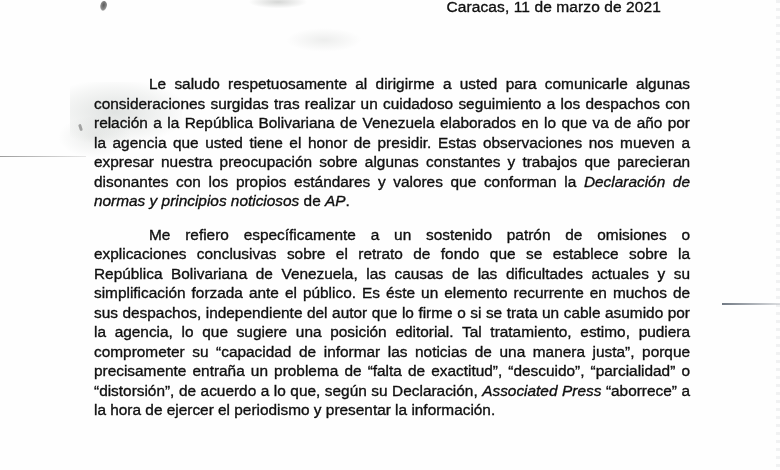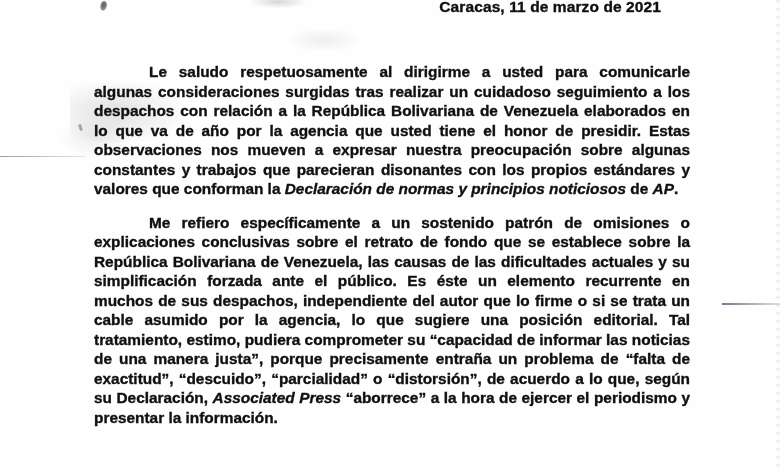--- a/index.html
+++ b/index.html
@@ -10,21 +10,20 @@
     overflow: hidden;
     background: #ffffff;
   }
   .page {
     position: relative;
     width: 780px;
     height: 470px;
     background: #fefefe;
     font-family: "Liberation Sans", "DejaVu Sans", sans-serif;
     color: #151515;
-    font-weight: bold;
     -webkit-text-stroke: 0.35px currentColor;
   }
   .scan-text {
     filter: blur(0.2px) contrast(1.05);
   }
   .date-line {
     position: absolute;
     top: -2px;
     left: 0;
     width: 661px;
@@ -38,21 +37,21 @@
     position: absolute;
     left: 94px;
     top: 62px;
     width: 596px;
     font-size: 15.4px;
     line-height: 19.5px;
     text-align: justify;
     text-justify: inter-word;
   }
   .para {
-    margin: 0 0 14px 0;
+    margin: 12px 0 14px 0;
     text-indent: 55px;
   }
   .para em { font-style: italic; }
 
   
   .artifact { position: absolute; pointer-events: none; }
   .ink-spot {
     left: 100px; top: 1px; width: 7px; height: 10px;
     background: radial-gradient(ellipse at 50% 40%, #5a5a5a 0%, #8d8d8d 55%, transparent 78%);
     transform: rotate(12deg);

